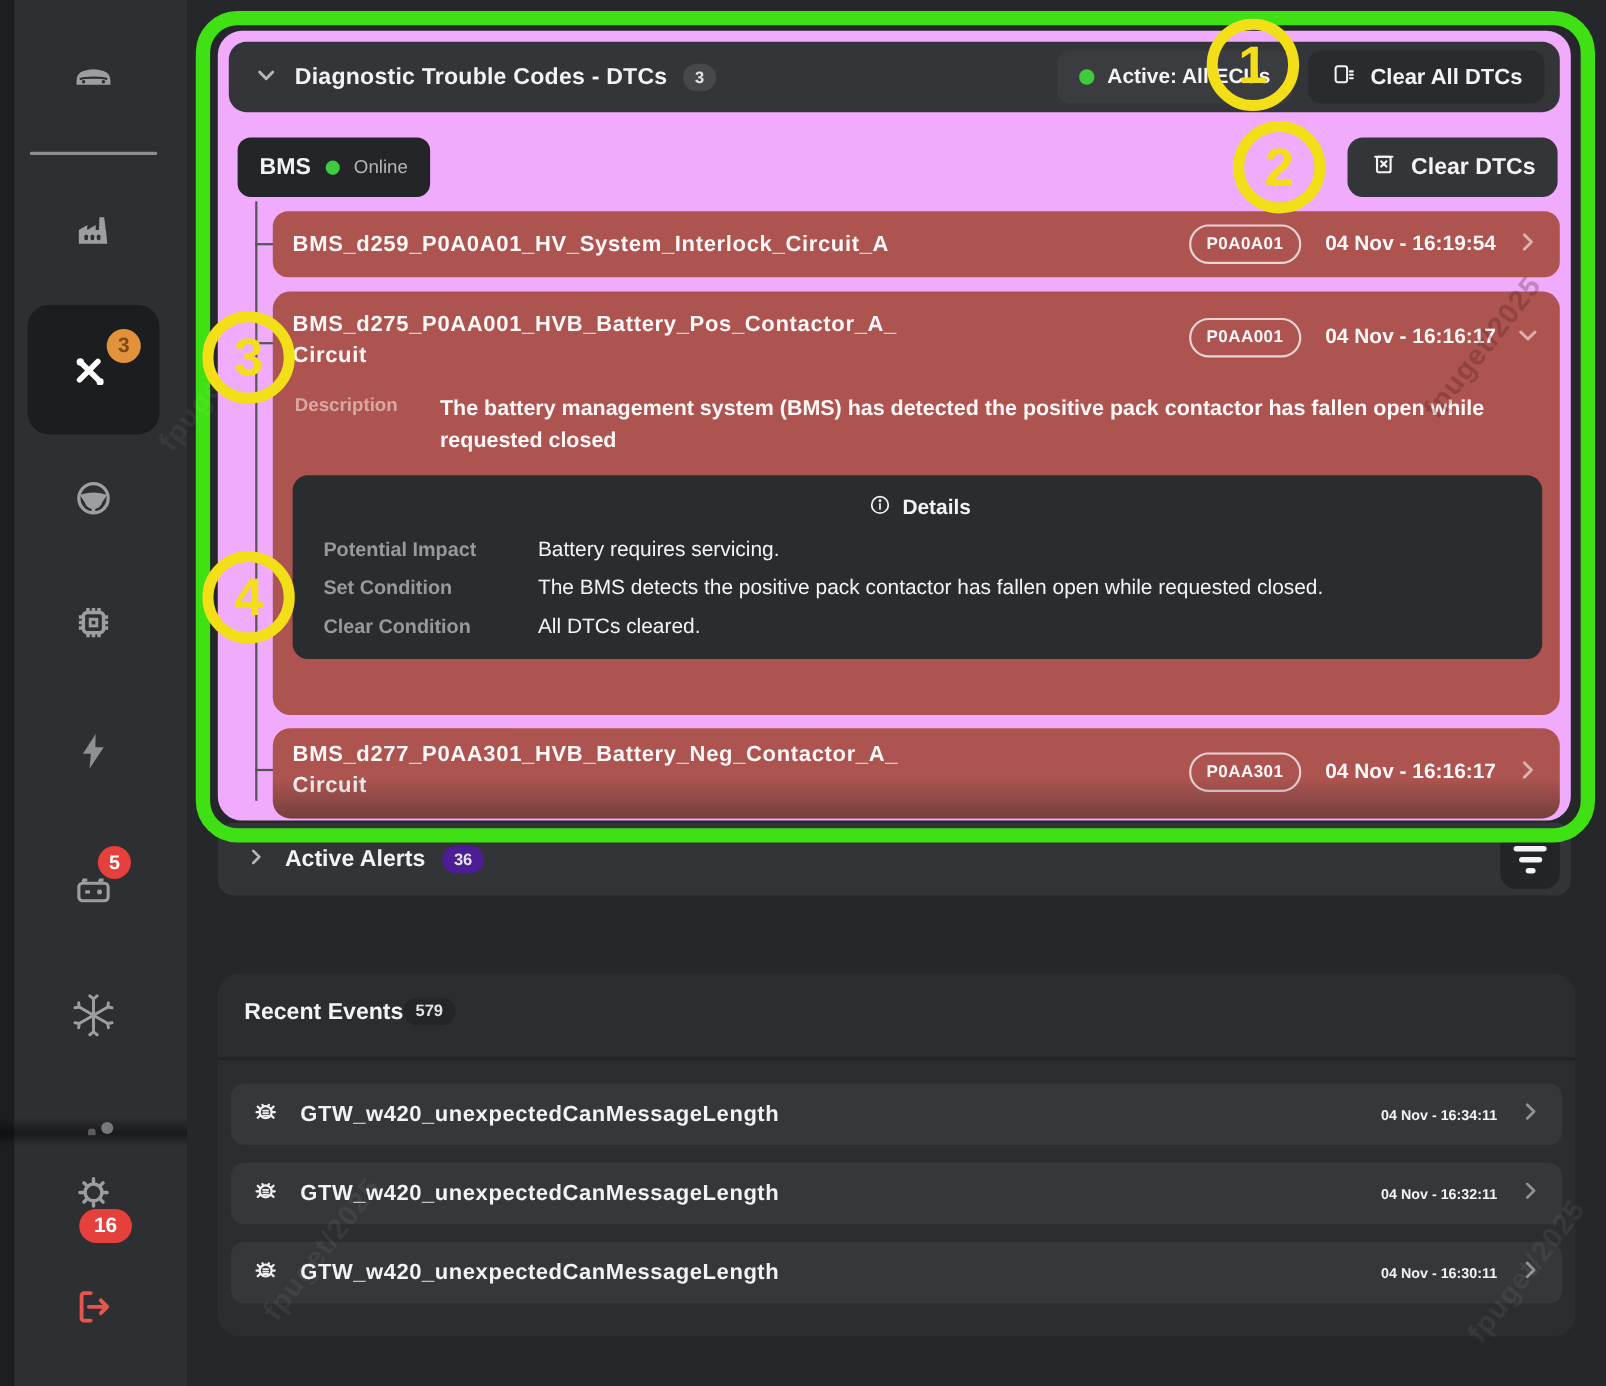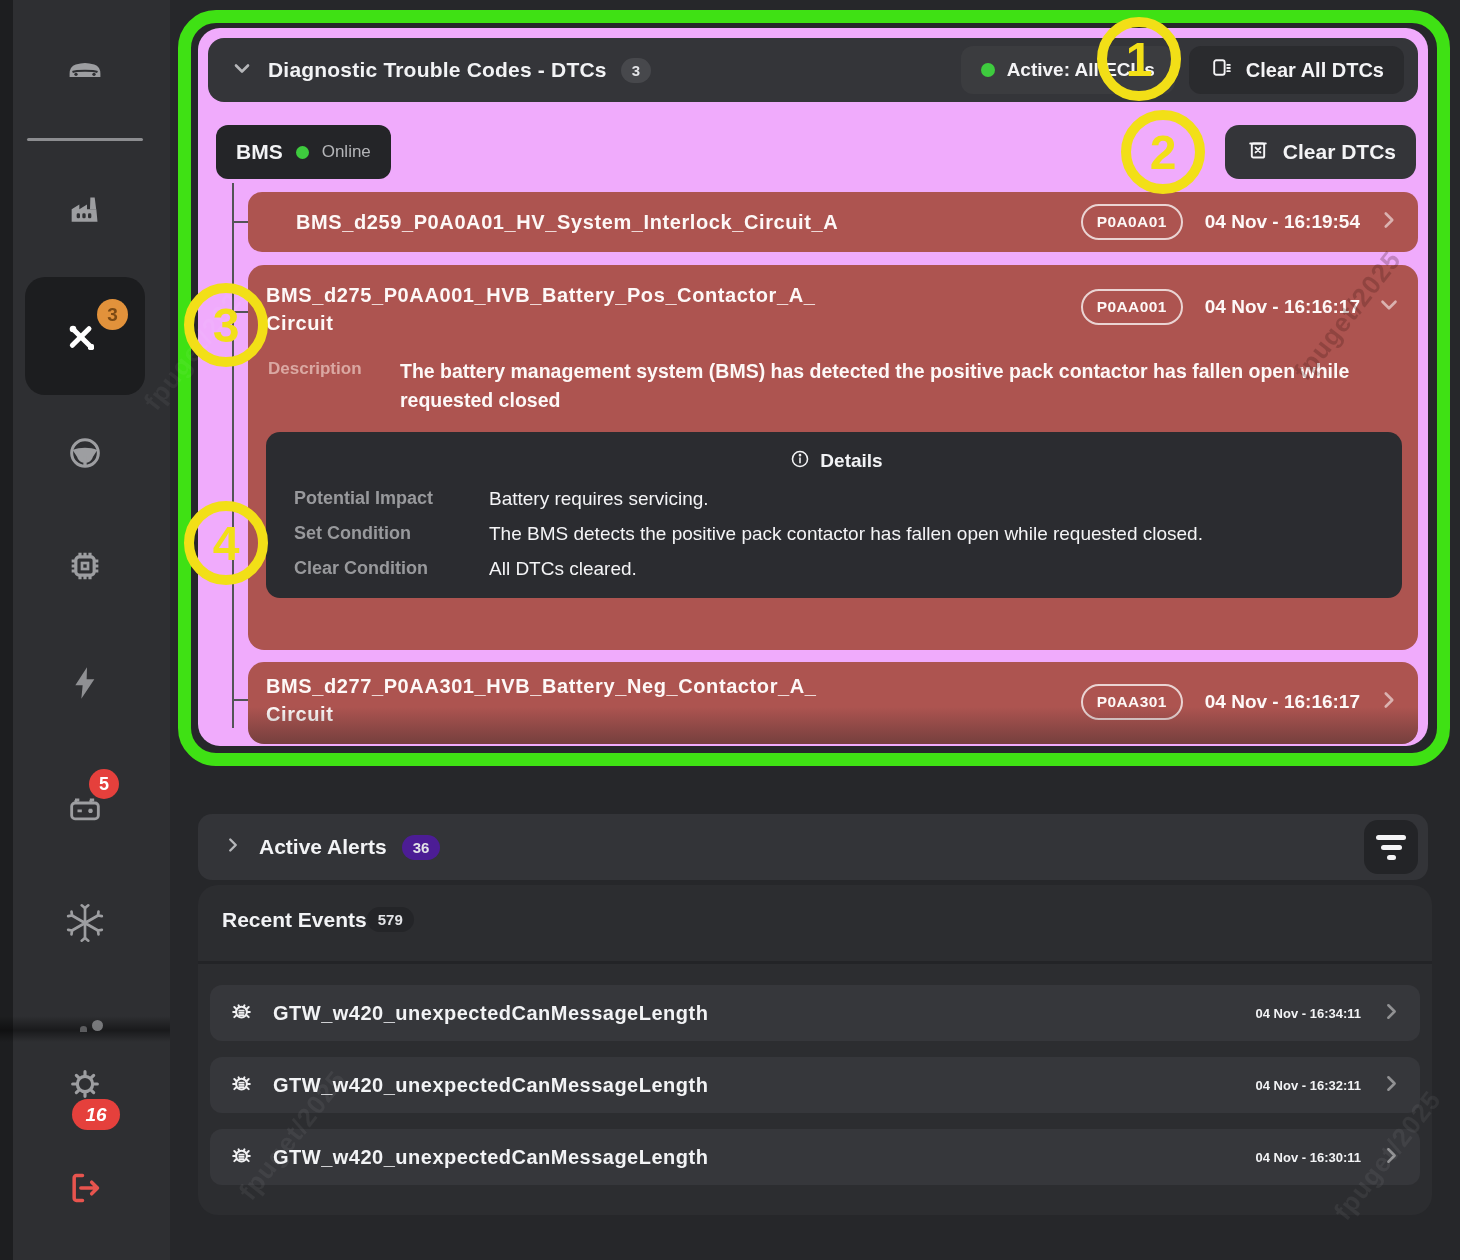--- a/index.html
+++ b/index.html
@@ -12,21 +12,21 @@
   
   .sidebar { position:absolute; left:0; top:0; width:170px; height:100%; background:#2e2f32; }
   .sidebar .edge { position:absolute; left:0; top:0; width:13px; height:100%; background:#1d1e20; }
   .s-item { position:absolute; width:48px; height:48px; left:61px; display:flex; align-items:center; justify-content:center; color:#9d9ea1; }
   .s-item svg { width:40px; height:40px; }
   .s-divider { position:absolute; left:27px; top:138px; width:116px; height:3px; background:#8c8d90; border-radius:2px; }
   .s-active-tile { position:absolute; left:25px; top:277px; width:120px; height:118px; background:#1c1d1f; border-radius:20px; }
   .s-badge { position:absolute; border-radius:999px; display:flex; align-items:center; justify-content:center; font-weight:700; }
   .badge-orange { background:#e2923b; color:#7c4a14; width:31px; height:31px; font-size:19px; left:97px; top:299px; }
   .badge-red-5 { background:#e5403c; color:#fff; width:30px; height:30px; font-size:18px; left:89px; top:769px; }
-  .badge-red-16 { background:#e5403c; color:#fff; width:48px; height:31px; font-size:19px; left:72px; top:1099px;font-style:italic; }
+  .badge-red-16 { background:#e5403c; color:#fff; width:48px; height:31px; font-size:19px; left:72px; top:1099px; }
   .scroll-fade { position:absolute; left:0; top:1016px; width:170px; height:26px;
     background:linear-gradient(180deg, rgba(0,0,0,0) 0%, rgba(0,0,0,0.45) 55%, rgba(0,0,0,0) 100%); }
   .peek-dot1 { position:absolute; left:92px; top:1020px; width:11px; height:11px; border-radius:50%; background:#8d8e91; opacity:.8; }
   .peek-dot2 { position:absolute; left:80px; top:1026px; width:7px; height:6px; border-radius:50% 50% 0 0; background:#77787b; opacity:.7; }
 
   
   .dtc-panel { position:absolute; left:198px; top:28px; width:1230px; height:718px; background:#f0abfc; border-radius:22px; }
   .dtc-header { position:absolute; left:10px; top:10px; right:10px; height:64px; background:#343539; border-radius:16px;
     display:flex; align-items:center; padding:0 14px 0 22px; gap:14px; }
   .dtc-title { font-size:21px; font-weight:800; color:#f2f3f5; letter-spacing:.2px; }
@@ -39,42 +39,42 @@
   .bms-chip { position:absolute; left:18px; top:97px; height:54px; background:#242528; border-radius:12px;
     display:flex; align-items:center; gap:13px; padding:0 20px; }
   .bms-name { font-size:21px; font-weight:800; color:#f2f3f5; }
   .bms-chip .green-dot { width:13px; height:13px; }
   .online-label { font-size:17px; color:#b4b5b8; }
   .btn-clear-dtcs { position:absolute; right:12px; top:97px; height:54px; background:#343539; border-radius:14px; font-size:21px; }
   .tree-v { position:absolute; left:34px; top:155px; width:2px; height:545px; background:#535456; }
   .tree-stub { position:absolute; left:34px; width:17px; height:2px; background:#535456; }
 
   .dtc-row { position:absolute; left:50px; width:1170px; background:#ad5450; border-radius:14px; color:#fdf8f7; }
-  .dtc-row-line { display:flex; align-items:center; padding:0 16px 0 18px; gap:16px; height:100%;margin-left:30px; }
+  .dtc-row-line { display:flex; align-items:center; padding:0 16px 0 18px; gap:16px; height:100%; }
   .dtc-name { font-size:20px; font-weight:800; letter-spacing:.6px; flex:1; line-height:1.4; }
   .dtc-name.wrap { max-width:700px; word-break:break-all; }
   .code-pill { border:2px solid rgba(255,255,255,.75); border-radius:999px; padding:7px 14px; font-size:15.5px; font-weight:700; letter-spacing:.4px; white-space:nowrap; }
   .dtc-time { font-size:19px; font-weight:700; white-space:nowrap; margin-left:6px; }
   .chev { opacity:.55; flex:0 0 auto; }
   .row-expanded { padding:16px 16px 0 18px; }
   .row-top { display:flex; align-items:flex-start; gap:16px; }
   .row-top .right-grp { display:flex; align-items:center; gap:16px; margin-top:8px; flex:1; justify-content:flex-end; }
   .desc-row { display:flex; margin:20px 0 0 2px; }
   .desc-label { width:132px; flex:0 0 auto; font-size:17px; font-weight:700; color:rgba(255,236,230,.55); padding-top:2px; }
   .desc-text { font-size:19.5px; font-weight:800; line-height:1.5; max-width:1000px; }
   .details-card { margin:16px 0 0 0; background:#2b2c30; border-radius:14px; padding:16px 24px 18px 28px; }
   .details-head { display:flex; align-items:center; justify-content:center; gap:9px; color:#f2f3f5; font-size:19px; font-weight:800; }
   .detail-row { display:flex; margin-top:13px; }
   .detail-label { width:195px; flex:0 0 auto; font-size:18px; font-weight:600; color:#98999c; }
   .detail-value { font-size:19px; font-weight:400; color:#f4f4f6; }
   .fade-bottom::after { content:""; position:absolute; left:0; right:0; bottom:0; height:45%;
     background:linear-gradient(180deg, rgba(34,32,35,0) 0%, rgba(34,32,35,.40) 100%); border-radius:0 0 16px 16px; pointer-events:none; }
 
   
-  .alerts-bar { position:absolute; left:198px; top:814px; width:1230px; height:66px; background:#333438; border-radius:14px;
+  .alerts-bar { position:absolute; left:198px; top:748px; width:1230px; height:66px; background:#333438; border-radius:14px;
     display:flex; align-items:center; gap:15px; padding:0 10px 0 24px; }
   .alerts-title { font-size:21px; font-weight:800; color:#f2f3f5; }
   .filter-btn { width:54px; height:54px; background:#232427; border-radius:14px; display:flex; flex-direction:column; align-items:center; justify-content:center; gap:5px; cursor:pointer; }
   .fb { background:#f4f4f6; border-radius:3px; height:5px; }
   .fb1 { width:30px; } .fb2 { width:21px; } .fb3 { width:9px; }
 
   
   .events-panel { position:absolute; left:198px; top:885px; width:1234px; height:330px; background:#2c2d30; border-radius:20px; }
   .events-head { display:flex; align-items:center; padding:22px 0 0 24px; }
   .events-title { font-size:21px; font-weight:800; color:#f2f3f5; }

